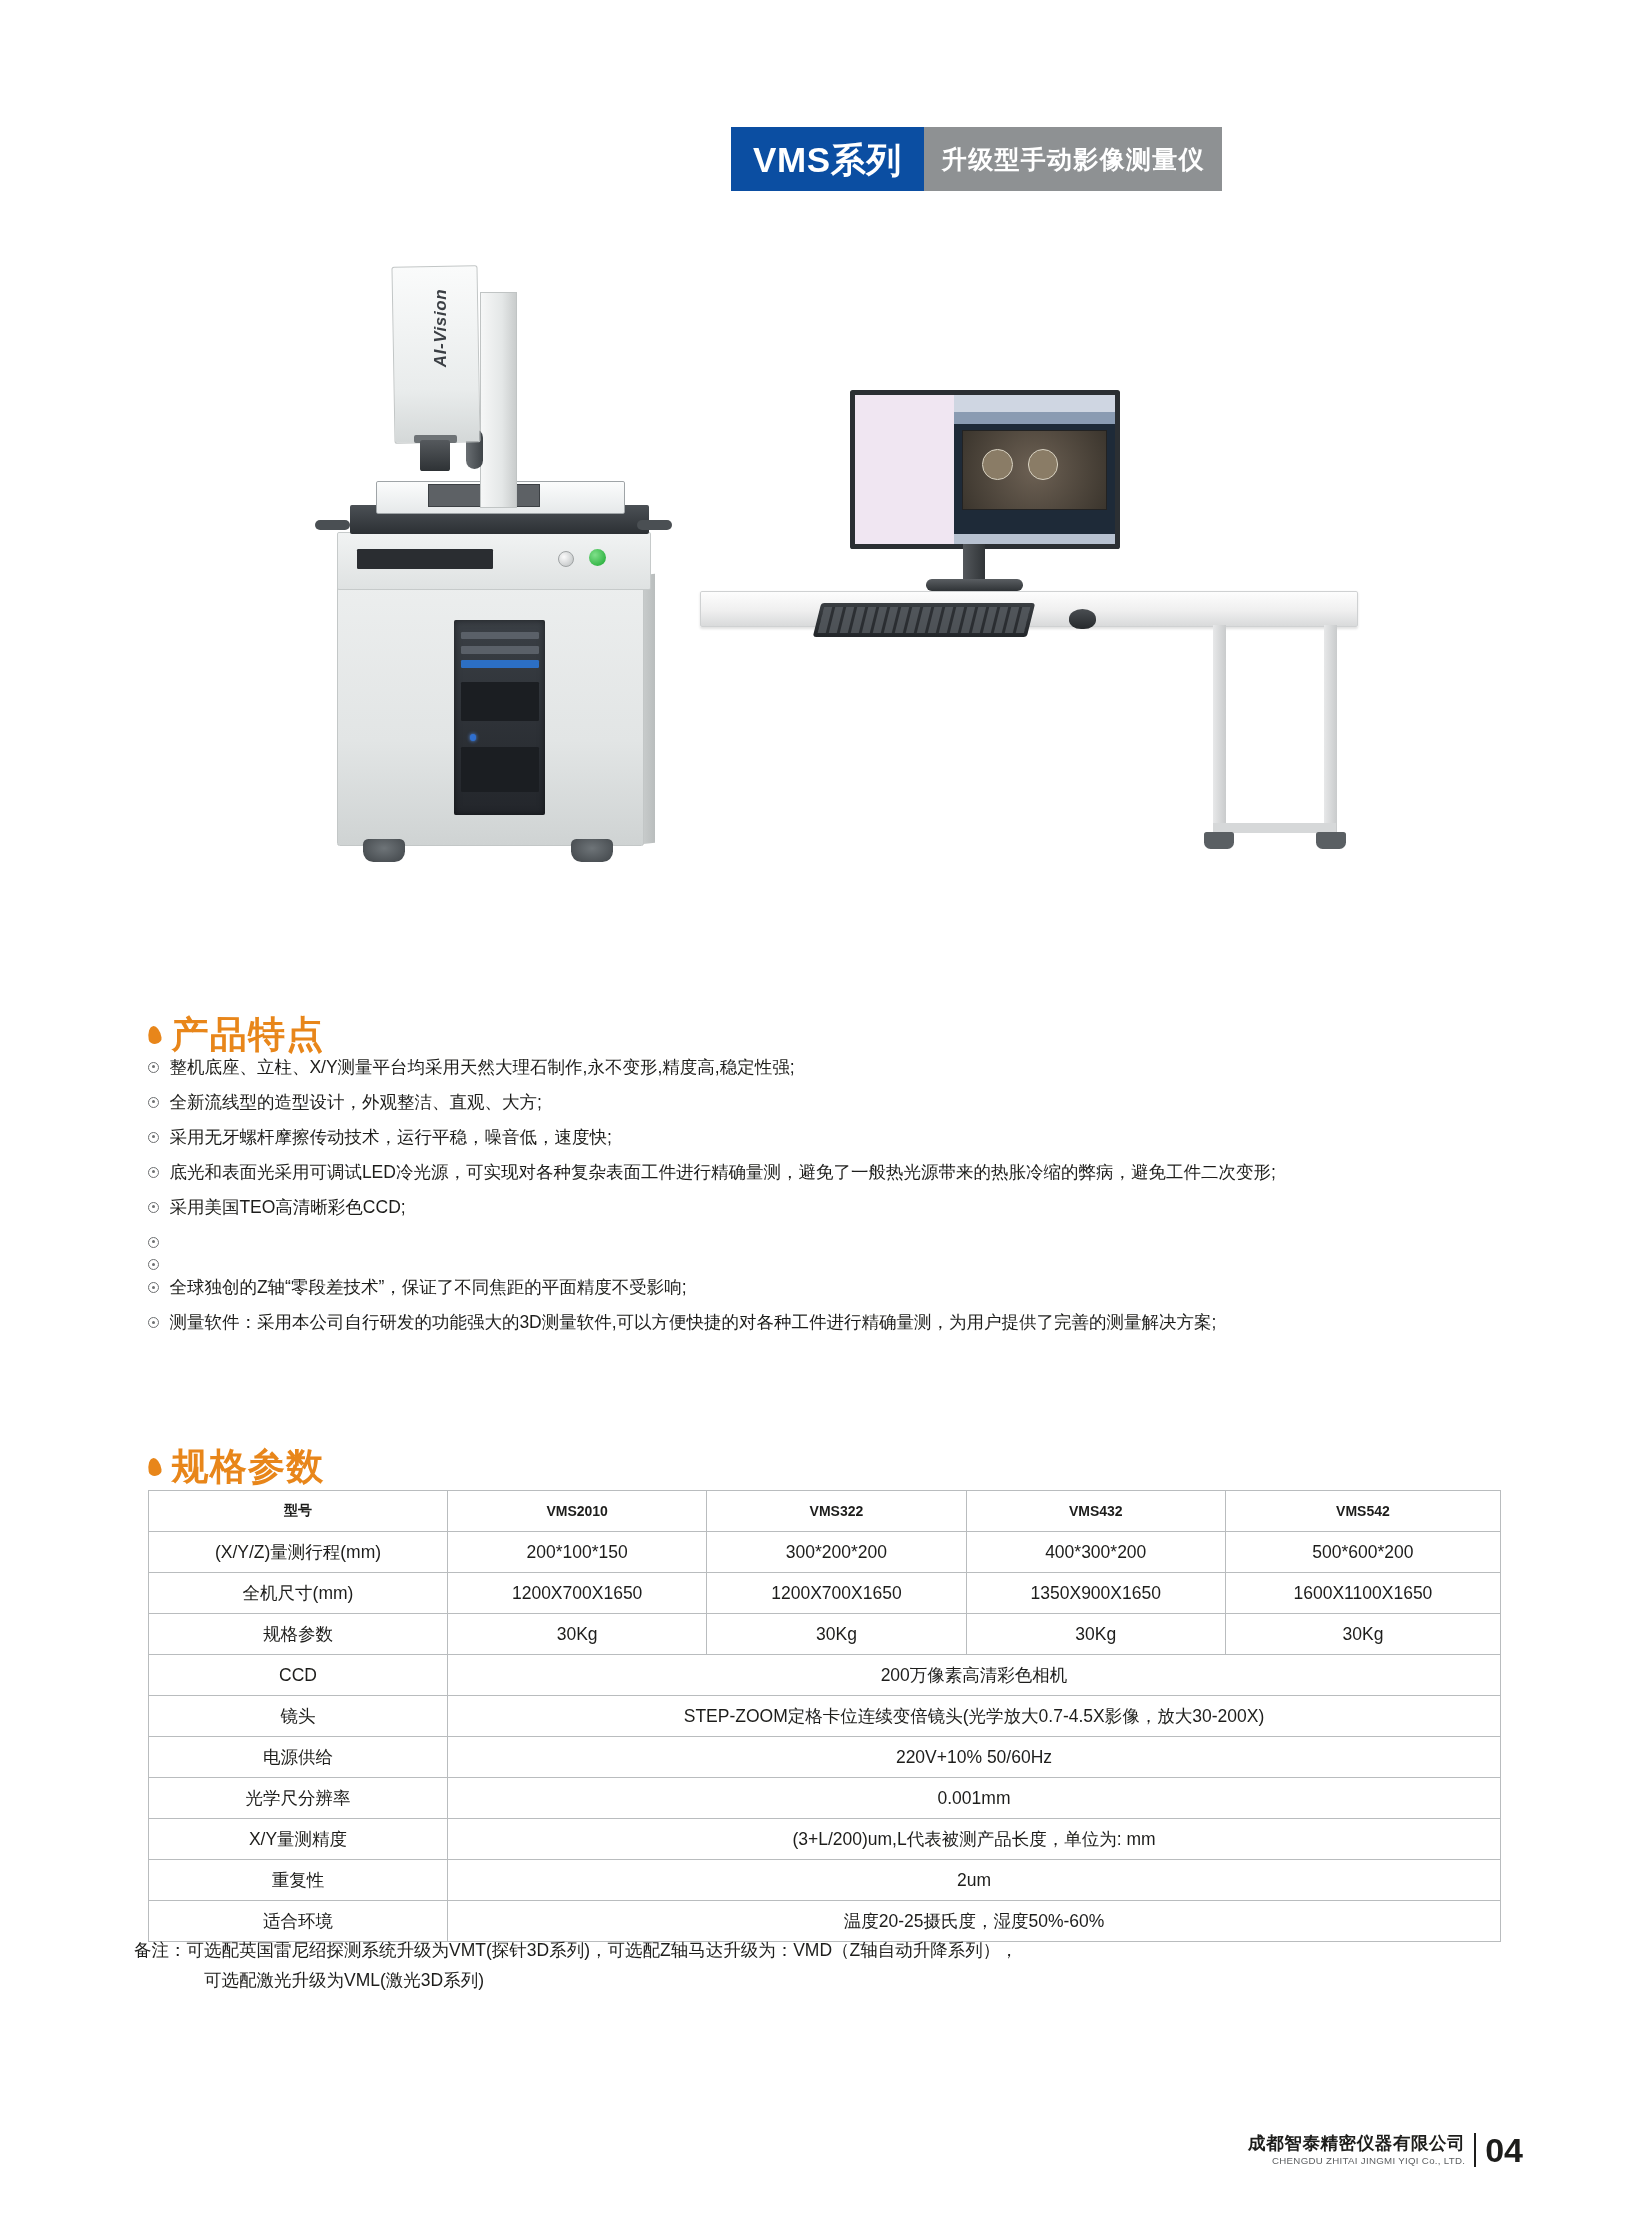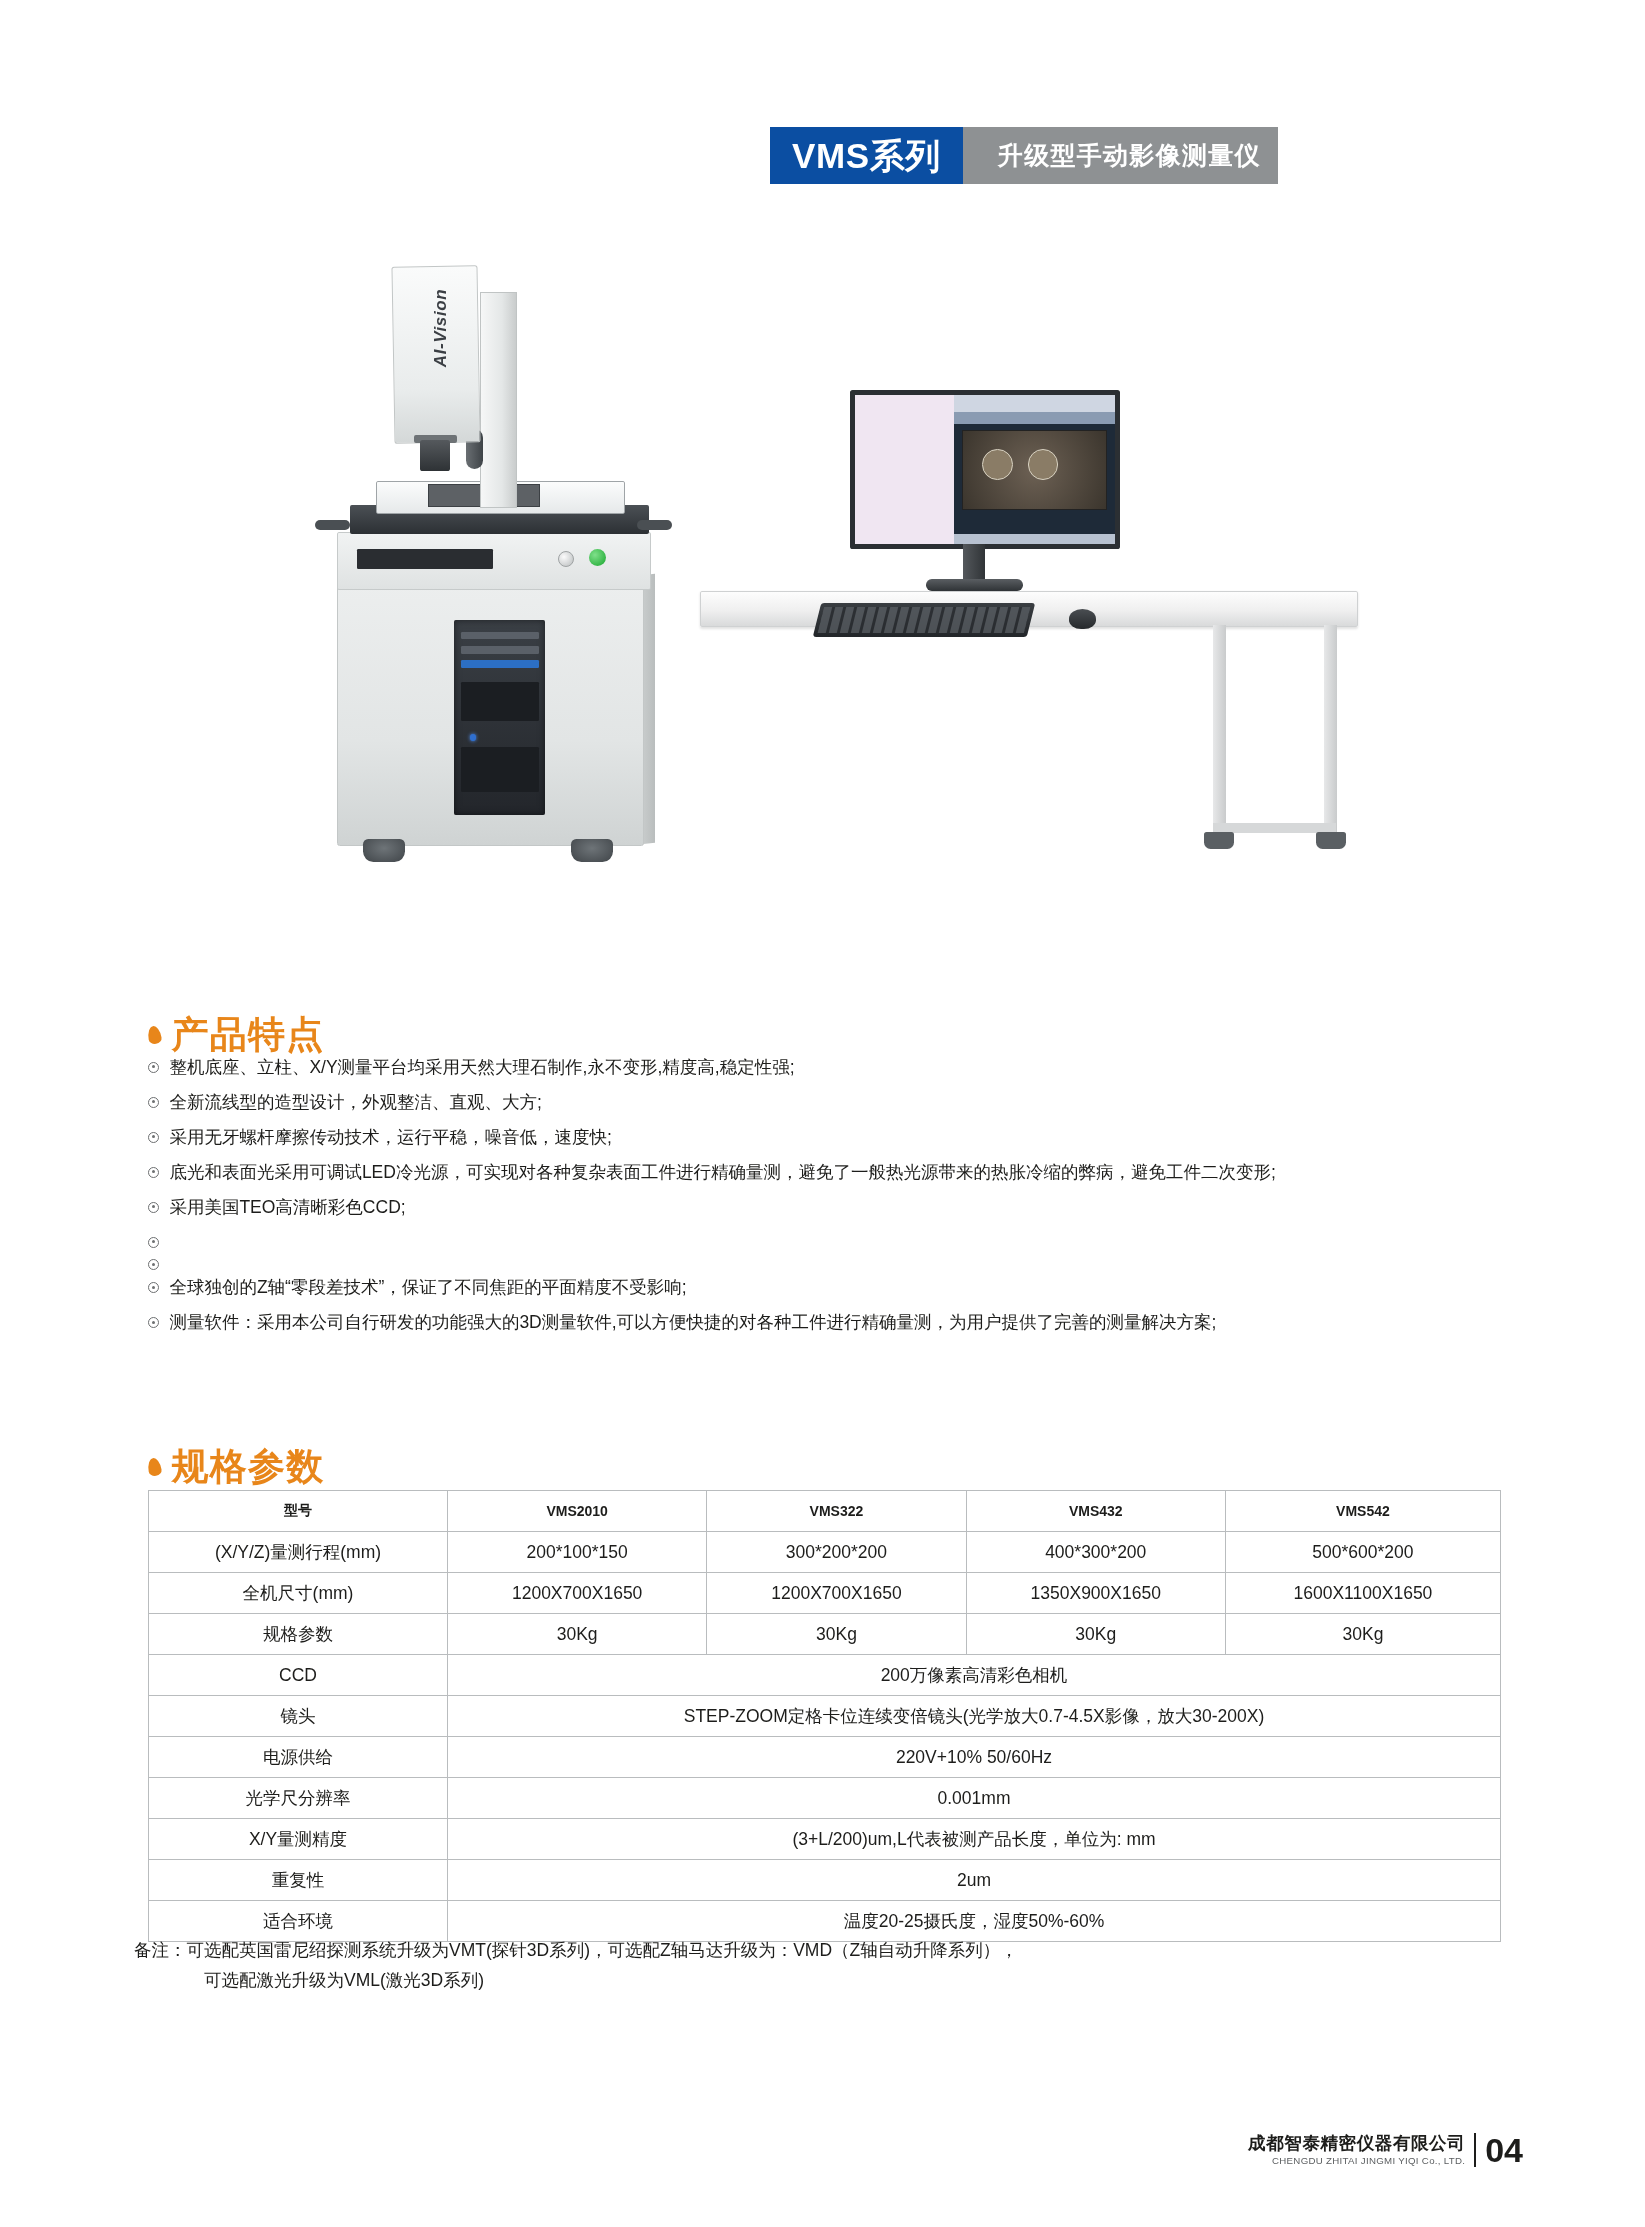--- a/index.html
+++ b/index.html
@@ -13,43 +13,43 @@
     position: relative;
     font-family: "Liberation Sans", "DejaVu Sans", sans-serif;
     color: #231f20;
     overflow: hidden;
   }
 
   
   .header-band {
     position: absolute;
     top: 127px;
-    left: 770px;
+    left: 731px;
     display: flex;
     align-items: stretch;
-    height: 57px;
+    height: 64px;
   }
   .header-blue {
     background: #0b4ea2;
     color: #ffffff;
     font-size: 35px;
     font-weight: bold;
     letter-spacing: 0.6px;
     padding: 0 22px;
     display: flex;
     align-items: center;
     line-height: 1;
   }
   .header-grey {
     background: #8e9193;
     color: #ffffff;
     font-size: 25px;
     font-weight: bold;
     letter-spacing: 1.3px;
-    padding: 0 17px 0 35px;
+    padding: 0 17px 0 18px;
     display: flex;
     align-items: center;
     line-height: 1;
   }
 
   
   .photo-area {
     position: absolute;
     left: 337px;
     top: 195px;

